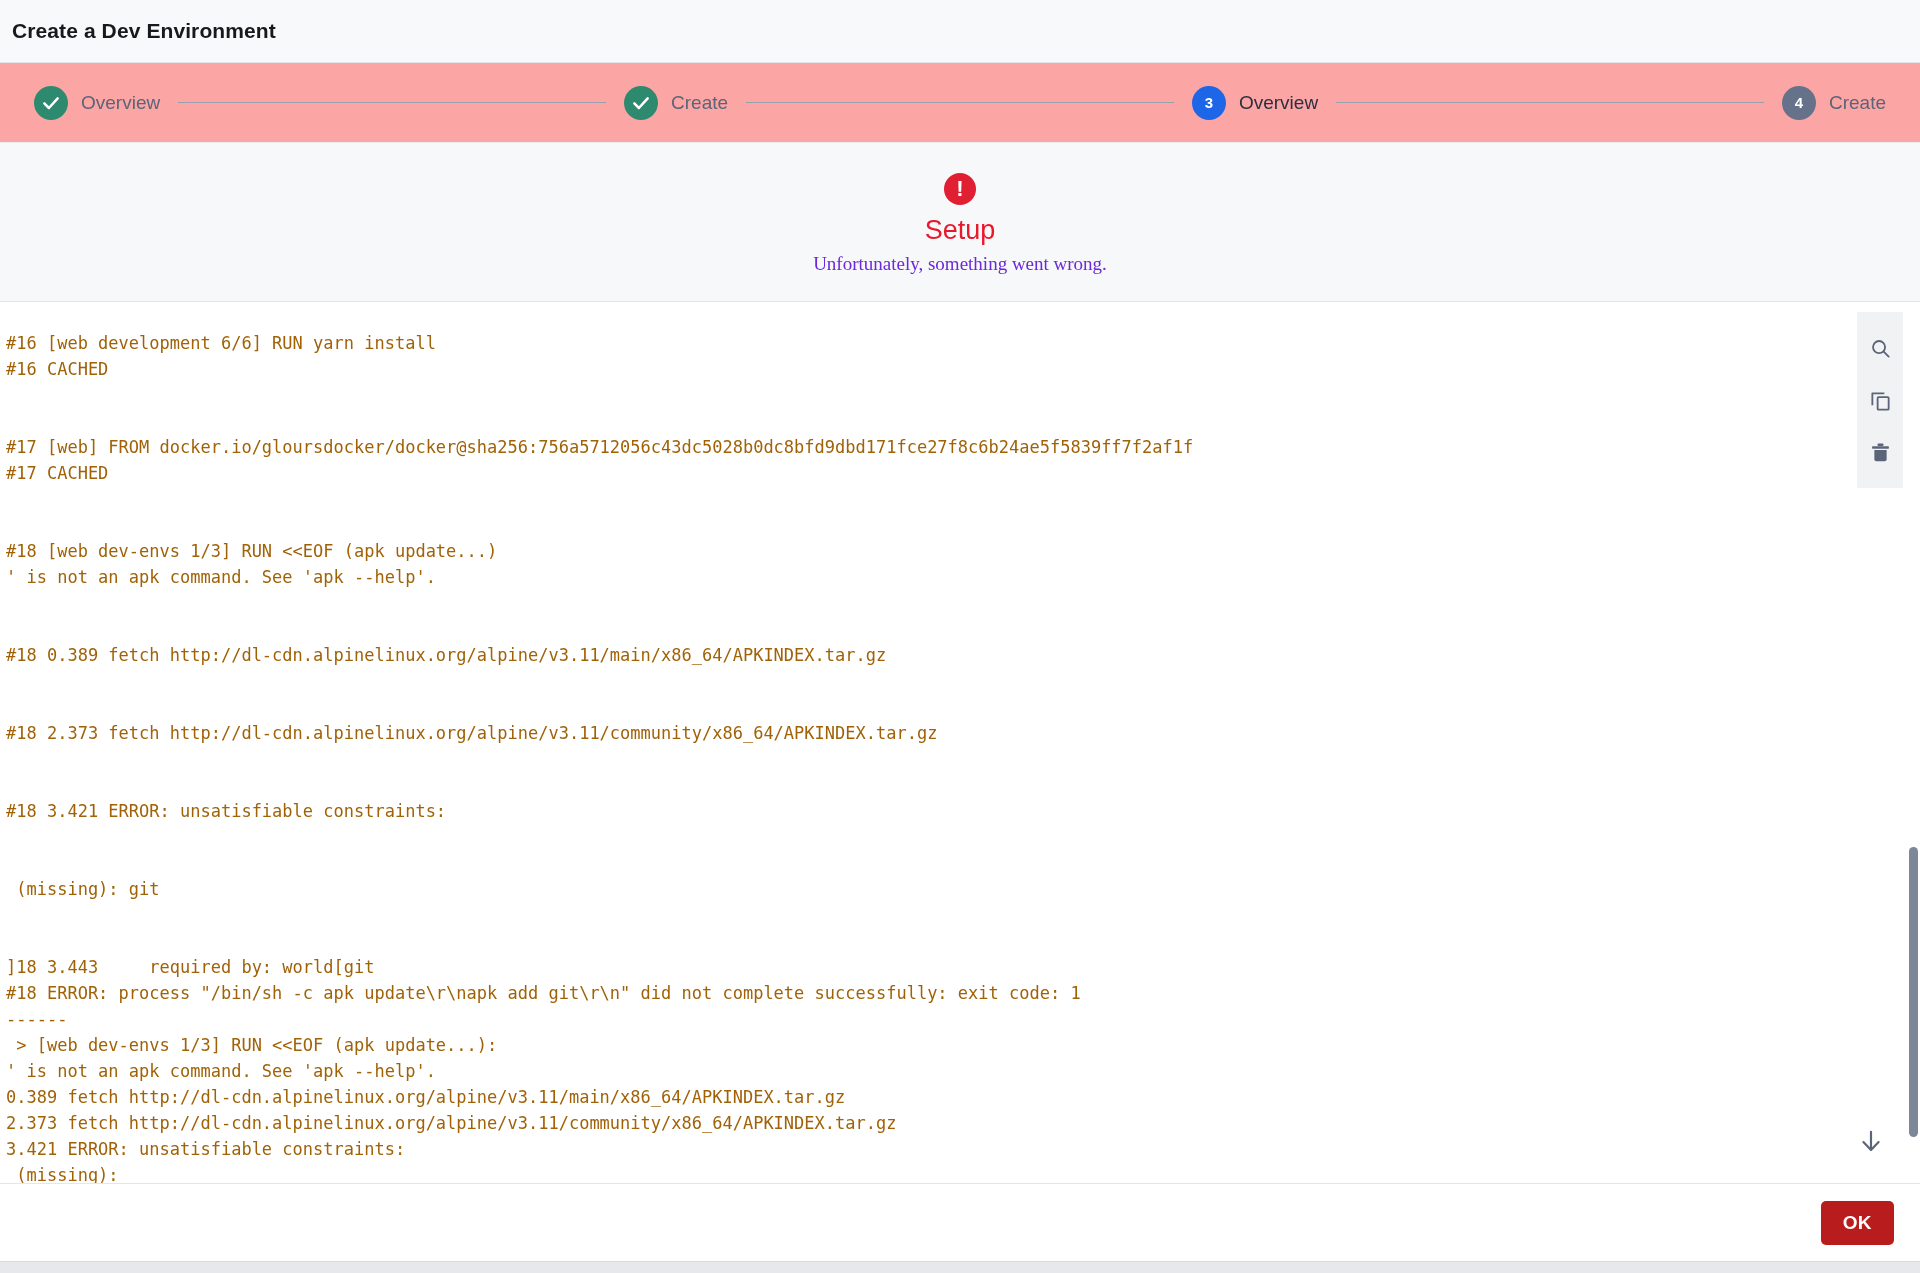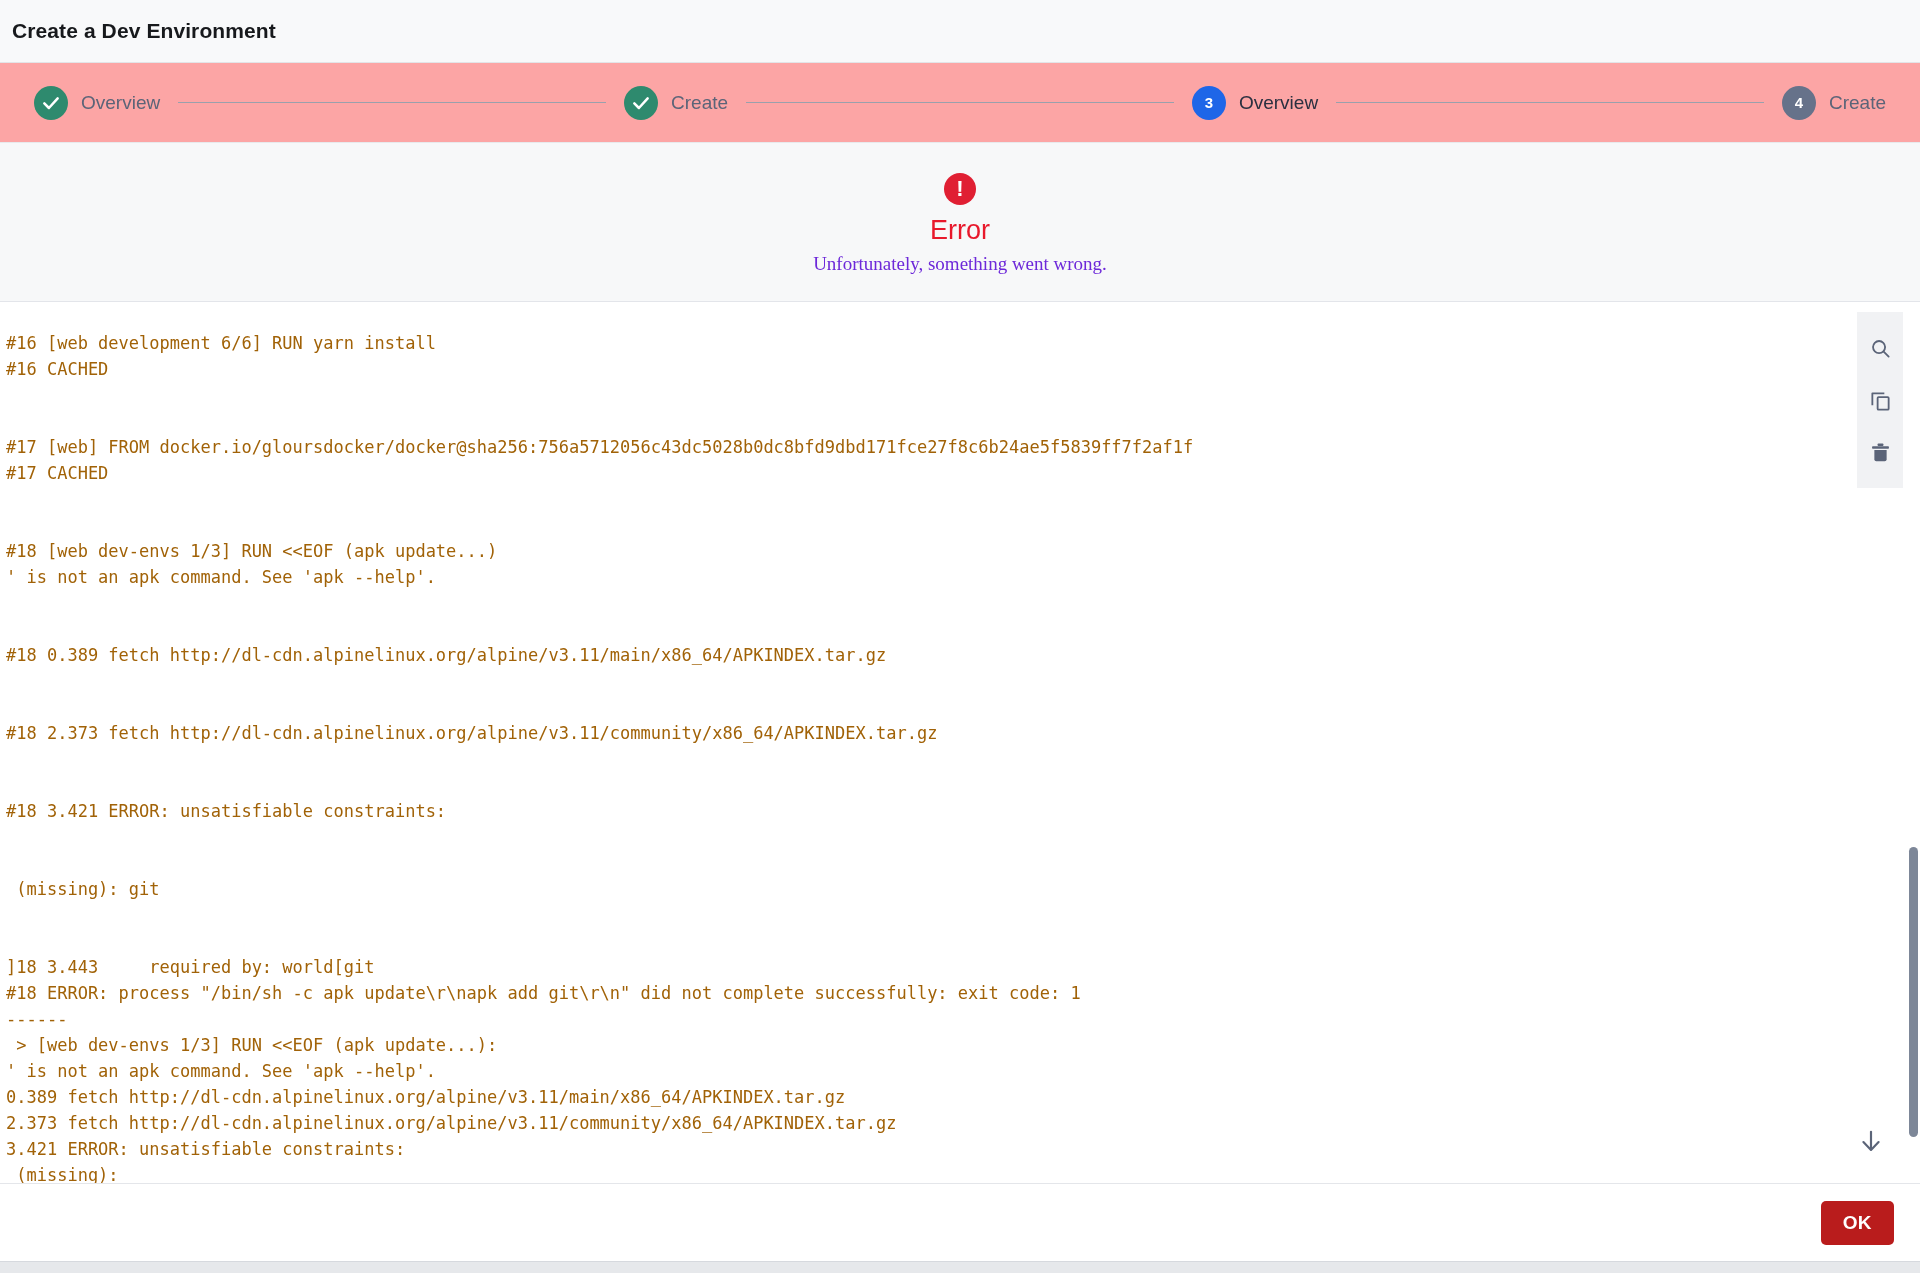--- a/index.html
+++ b/index.html
@@ -268,21 +268,21 @@
       <span class="step-circle idle">4</span>
       <span class="step-label">Create</span>
     </div>
 
   </div>
 
   <div class="error-panel">
     <div class="error-icon">
       <span class="error-icon-bang">!</span>
     </div>
-    <div class="error-title">Error</div>
+    <div class="error-title">Setup</div>
     <div class="error-sub">Unfortunately, something went wrong.</div>
   </div>
 
   <div class="log-wrap">
 
     <div class="log" id="log-body"><div class="log-line">#16 [web development 6/6] RUN yarn install</div><div class="log-line">#16 CACHED</div><div class="log-line blank">&nbsp;</div><div class="log-line blank">&nbsp;</div><div class="log-line">#17 [web] FROM docker.io/gloursdocker/docker@sha256:756a5712056c43dc5028b0dc8bfd9dbd171fce27f8c6b24ae5f5839ff7f2af1f</div><div class="log-line">#17 CACHED</div><div class="log-line blank">&nbsp;</div><div class="log-line blank">&nbsp;</div><div class="log-line">#18 [web dev-envs 1/3] RUN &lt;&lt;EOF (apk update...)</div><div class="log-line">' is not an apk command. See 'apk --help'.</div><div class="log-line blank">&nbsp;</div><div class="log-line blank">&nbsp;</div><div class="log-line">#18 0.389 fetch http://dl-cdn.alpinelinux.org/alpine/v3.11/main/x86_64/APKINDEX.tar.gz</div><div class="log-line blank">&nbsp;</div><div class="log-line blank">&nbsp;</div><div class="log-line">#18 2.373 fetch http://dl-cdn.alpinelinux.org/alpine/v3.11/community/x86_64/APKINDEX.tar.gz</div><div class="log-line blank">&nbsp;</div><div class="log-line blank">&nbsp;</div><div class="log-line">#18 3.421 ERROR: unsatisfiable constraints:</div><div class="log-line blank">&nbsp;</div><div class="log-line blank">&nbsp;</div><div class="log-line"> (missing): git</div><div class="log-line blank">&nbsp;</div><div class="log-line blank">&nbsp;</div><div class="log-line">]18 3.443     required by: world[git</div><div class="log-line">#18 ERROR: process "/bin/sh -c apk update\r\napk add git\r\n" did not complete successfully: exit code: 1</div><div class="log-line">------</div><div class="log-line"> &gt; [web dev-envs 1/3] RUN &lt;&lt;EOF (apk update...):</div><div class="log-line">' is not an apk command. See 'apk --help'.</div><div class="log-line">0.389 fetch http://dl-cdn.alpinelinux.org/alpine/v3.11/main/x86_64/APKINDEX.tar.gz</div><div class="log-line">2.373 fetch http://dl-cdn.alpinelinux.org/alpine/v3.11/community/x86_64/APKINDEX.tar.gz</div><div class="log-line">3.421 ERROR: unsatisfiable constraints:</div><div class="log-line"> (missing):</div></div>
 
     <div class="log-toolbar">
       <div class="tool-btn">
         <span>

